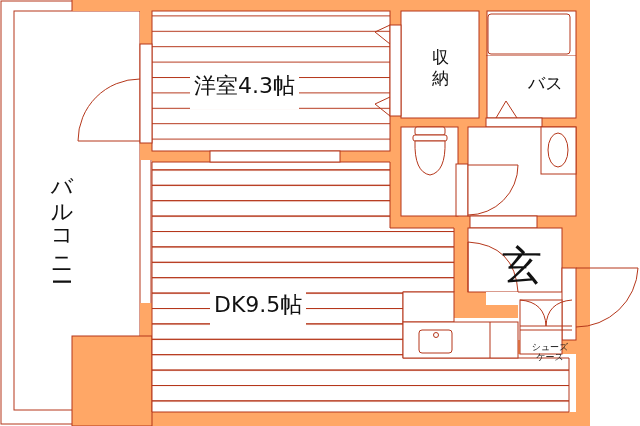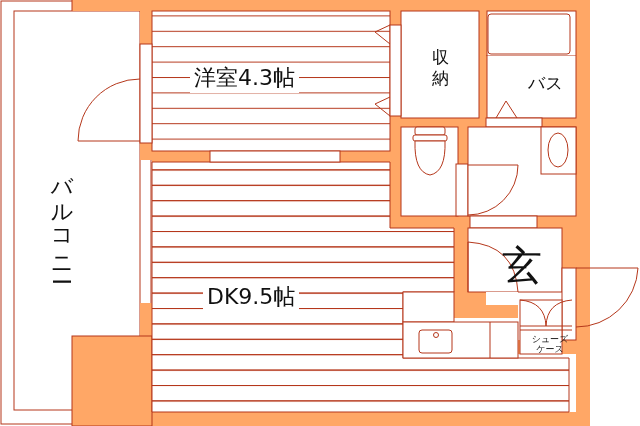--- a/index.html
+++ b/index.html
@@ -1,22 +1,22 @@
 <!DOCTYPE html>
 <html><head>
   <meta charset="utf-8">
   <style>
     html, body { margin: 0; padding: 0; background: #ffffff; }
     body { width: 640px; height: 426px; overflow: hidden; position: relative; font-family: "DejaVu Sans", "Liberation Sans", sans-serif; }
     #plan { position: absolute; left: 0; top: 0; width: 640px; height: 426px; }
     .label { position: absolute; color: #111; white-space: nowrap; font-family: "DejaVu Sans", "Liberation Sans", sans-serif; }
-    .room-main { font-size: 22px; letter-spacing: 0px; background: #fff; padding: 0 4px; }
+    .room-main { font-size: 22px; letter-spacing: 0px; background: #fff; padding: 8px 4px; }
     .room-small { font-size: 17px; }
     .vert { writing-mode: vertical-rl; text-orientation: upright; font-size: 22px; letter-spacing: 2px; }
-    .tiny { font-size: 9px; line-height: 10px; text-align: center; }
+    .tiny { font-size: 9px; line-height: 10px; text-align: center; margin-top: 8px; }
     .genkan { font-size: 40px; }
   </style>
 </head>
 <body>
 
 <svg id="plan" viewBox="0 0 640 426" xmlns="http://www.w3.org/2000/svg">
   <defs>
     <pattern id="floorLines" x="0" y="0" width="10" height="15.4" patternUnits="userSpaceOnUse">
       <line x1="0" y1="0.5" x2="10" y2="0.5" stroke="#B5371B" stroke-width="1"></line>
     </pattern>
@@ -140,21 +140,21 @@
   <g>
     <rect x="403" y="292" width="51" height="30" fill="#fff" stroke="#B5371B"></rect>
     <rect x="403" y="322" width="115" height="36" fill="#fff" stroke="#B5371B"></rect>
     <line x1="490" y1="322" x2="490" y2="358" stroke="#B5371B"></line>
     <rect x="419" y="330" width="33" height="23" rx="3" fill="#fff" stroke="#B5371B"></rect>
     <circle cx="436" cy="335" r="2.5" fill="#fff" stroke="#B5371B"></circle>
   </g>
 </svg>
 
 <div class="label room-main" style="left:190px; top:63px;">洋室4.3帖</div>
-<div class="label room-main" style="left:203px; top:282px;">DK9.5帖</div>
+<div class="label room-main" style="left:210px; top:282px;">DK9.5帖</div>
 
 <div class="label room-small" style="left:432px; top:46px;">収</div>
 <div class="label room-small" style="left:432px; top:67px;">納</div>
 
 <div class="label room-small" style="left:528px; top:72px;">バス</div>
 
 <div class="label vert" style="left:47px; top:162px;">バルコニー</div>
 
 <div class="label genkan" style="left:502px; top:238px;">玄</div>
 

